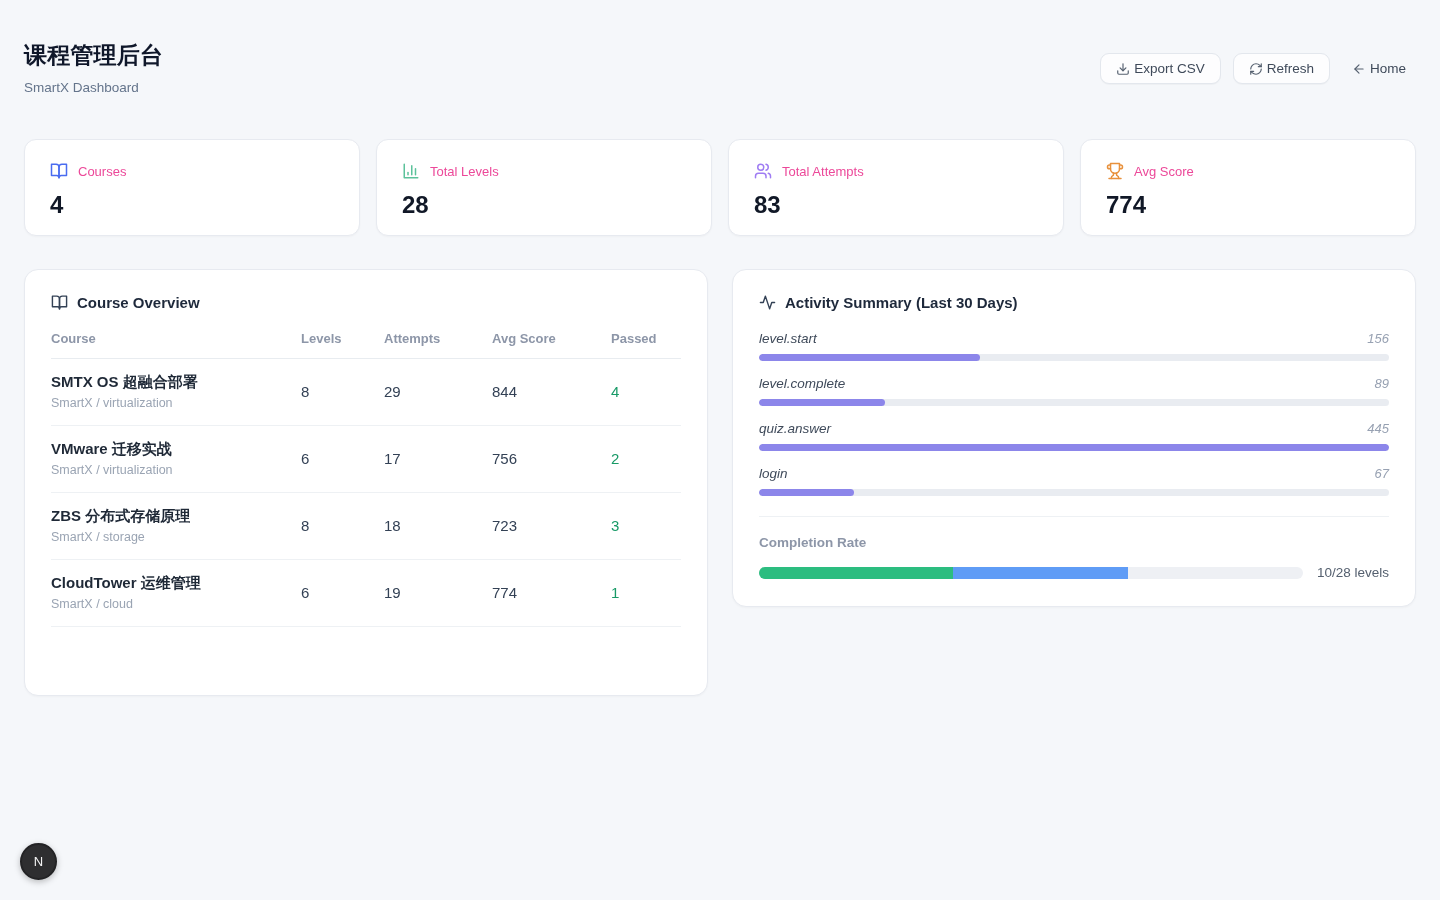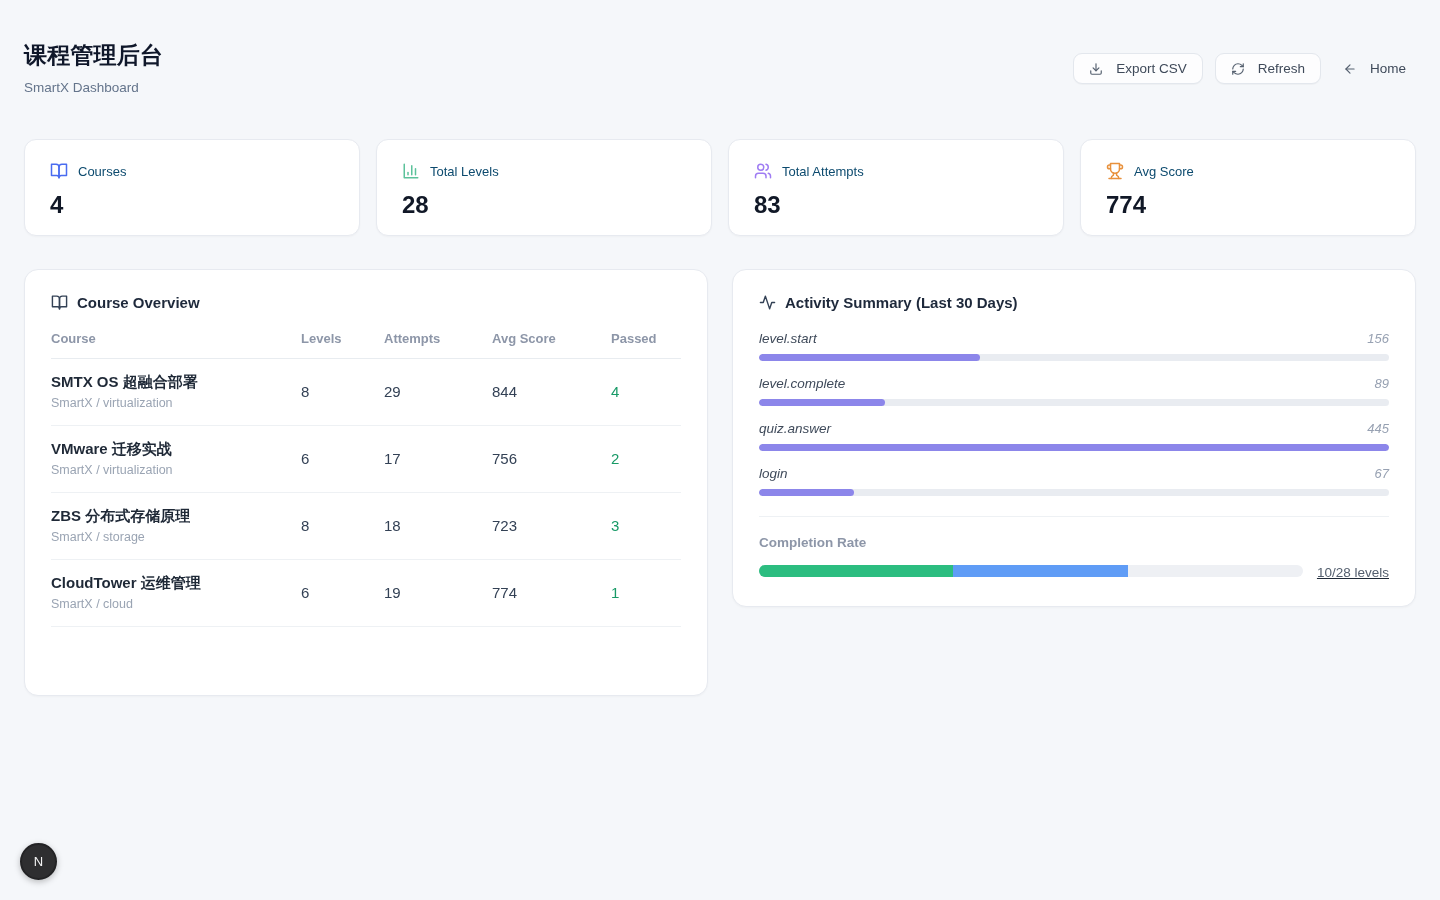--- a/index.html
+++ b/index.html
@@ -12,38 +12,38 @@
     position:relative;
   }
   .page { width:1440px; height:756px; position:relative; }
 
   
   .header { display:flex; justify-content:space-between; align-items:flex-start; padding:40px 24px 0 24px; }
   .title { font-size:23px; font-weight:700; color:#0f172a; letter-spacing:.2px; }
   .subtitle { font-size:13.5px; color:#64748b; margin-top:9px; }
   .actions { display:flex; align-items:center; gap:12px; margin-top:13px; }
   .btn {
-    display:inline-flex; align-items:center; gap:13px;
+    display:inline-flex; align-items:center; gap:4px;
     height:31px; padding:0 15px; border:1px solid #e3e7ed; border-radius:9px;
     background:#fdfdfe; color:#3f4a5a; font-size:13.5px; cursor:pointer;
     font-family:inherit; box-shadow:0 1px 1px rgba(15,23,42,.03);
   }
   .btn-plain { border:none; background:transparent; box-shadow:none; padding:0 10px; }
   .btn svg { width:14px; height:14px; stroke:#55606f; }
 
   
   .stats { display:grid; grid-template-columns:repeat(4,1fr); gap:16px; padding:0 24px; margin-top:44px; }
   .card {
     background:#ffffff; border:1px solid #e7eaf0; border-radius:12px;
     padding:22px 25px 24px 25px; height:97px;
     box-shadow:0 1px 2px rgba(15,23,42,.03);
   }
   .card-top { display:flex; align-items:center; gap:10px; }
   .card-top svg { width:18px; height:18px; }
-  .card-label { font-size:13px; color:#0c4a6e; }
+  .card-label { font-size:13px; color:#ec4899; }
   .card-value { font-size:24px; font-weight:700; color:#111827; margin-top:11px; }
 
   
   .panels { display:grid; grid-template-columns:1fr 1fr; gap:24px; padding:0 24px; margin-top:33px; align-items:start; }
   .panel {
     background:#ffffff; border:1px solid #e7eaf0; border-radius:14px;
     padding:24px 26px 26px 26px; box-shadow:0 1px 2px rgba(15,23,42,.03);
   }
   .panel-head { display:flex; align-items:center; gap:9px; margin-bottom:20px; }
   .panel-head svg { width:17px; height:17px; stroke:#334155; }
@@ -63,21 +63,21 @@
   
   .act-row { margin-bottom:15px; }
   .act-line { display:flex; justify-content:space-between; align-items:baseline; margin-bottom:8px;font-style:italic; }
   .act-label { font-size:13.5px; color:#3f4a5a; }
   .act-value { font-size:13px; color:#97a1b2; }
   .act-track { height:7px; background:#e9ecf1; border-radius:999px; overflow:hidden; }
   .act-fill { height:100%; border-radius:999px; }
 
   .divider { border-top:1px solid #eef1f4; margin:20px 0 18px 0; }
   .comp-label { font-size:13.5px; font-weight:700; color:#8d96a8; margin-bottom:15px; }
-  .comp-row { display:flex; gap:14px;text-decoration:underline; }
+  .comp-row { display:flex; align-items:center; gap:14px; }
   .comp-track { flex:1; height:12px; background:#eef0f4; border-radius:999px; overflow:hidden; display:flex; }
   .comp-seg { height:100%; }
   .comp-text { font-size:13.5px; color:#55606f; white-space:nowrap; }
 
   
   .fab {
     position:absolute; left:20px; top:843px; width:37px; height:37px; border-radius:50%;
     background:#2e2e30; border:2px solid #232325; color:#f4f4f5;
     display:flex; align-items:center; justify-content:center;
     font-size:13px; font-weight:400; cursor:pointer;

